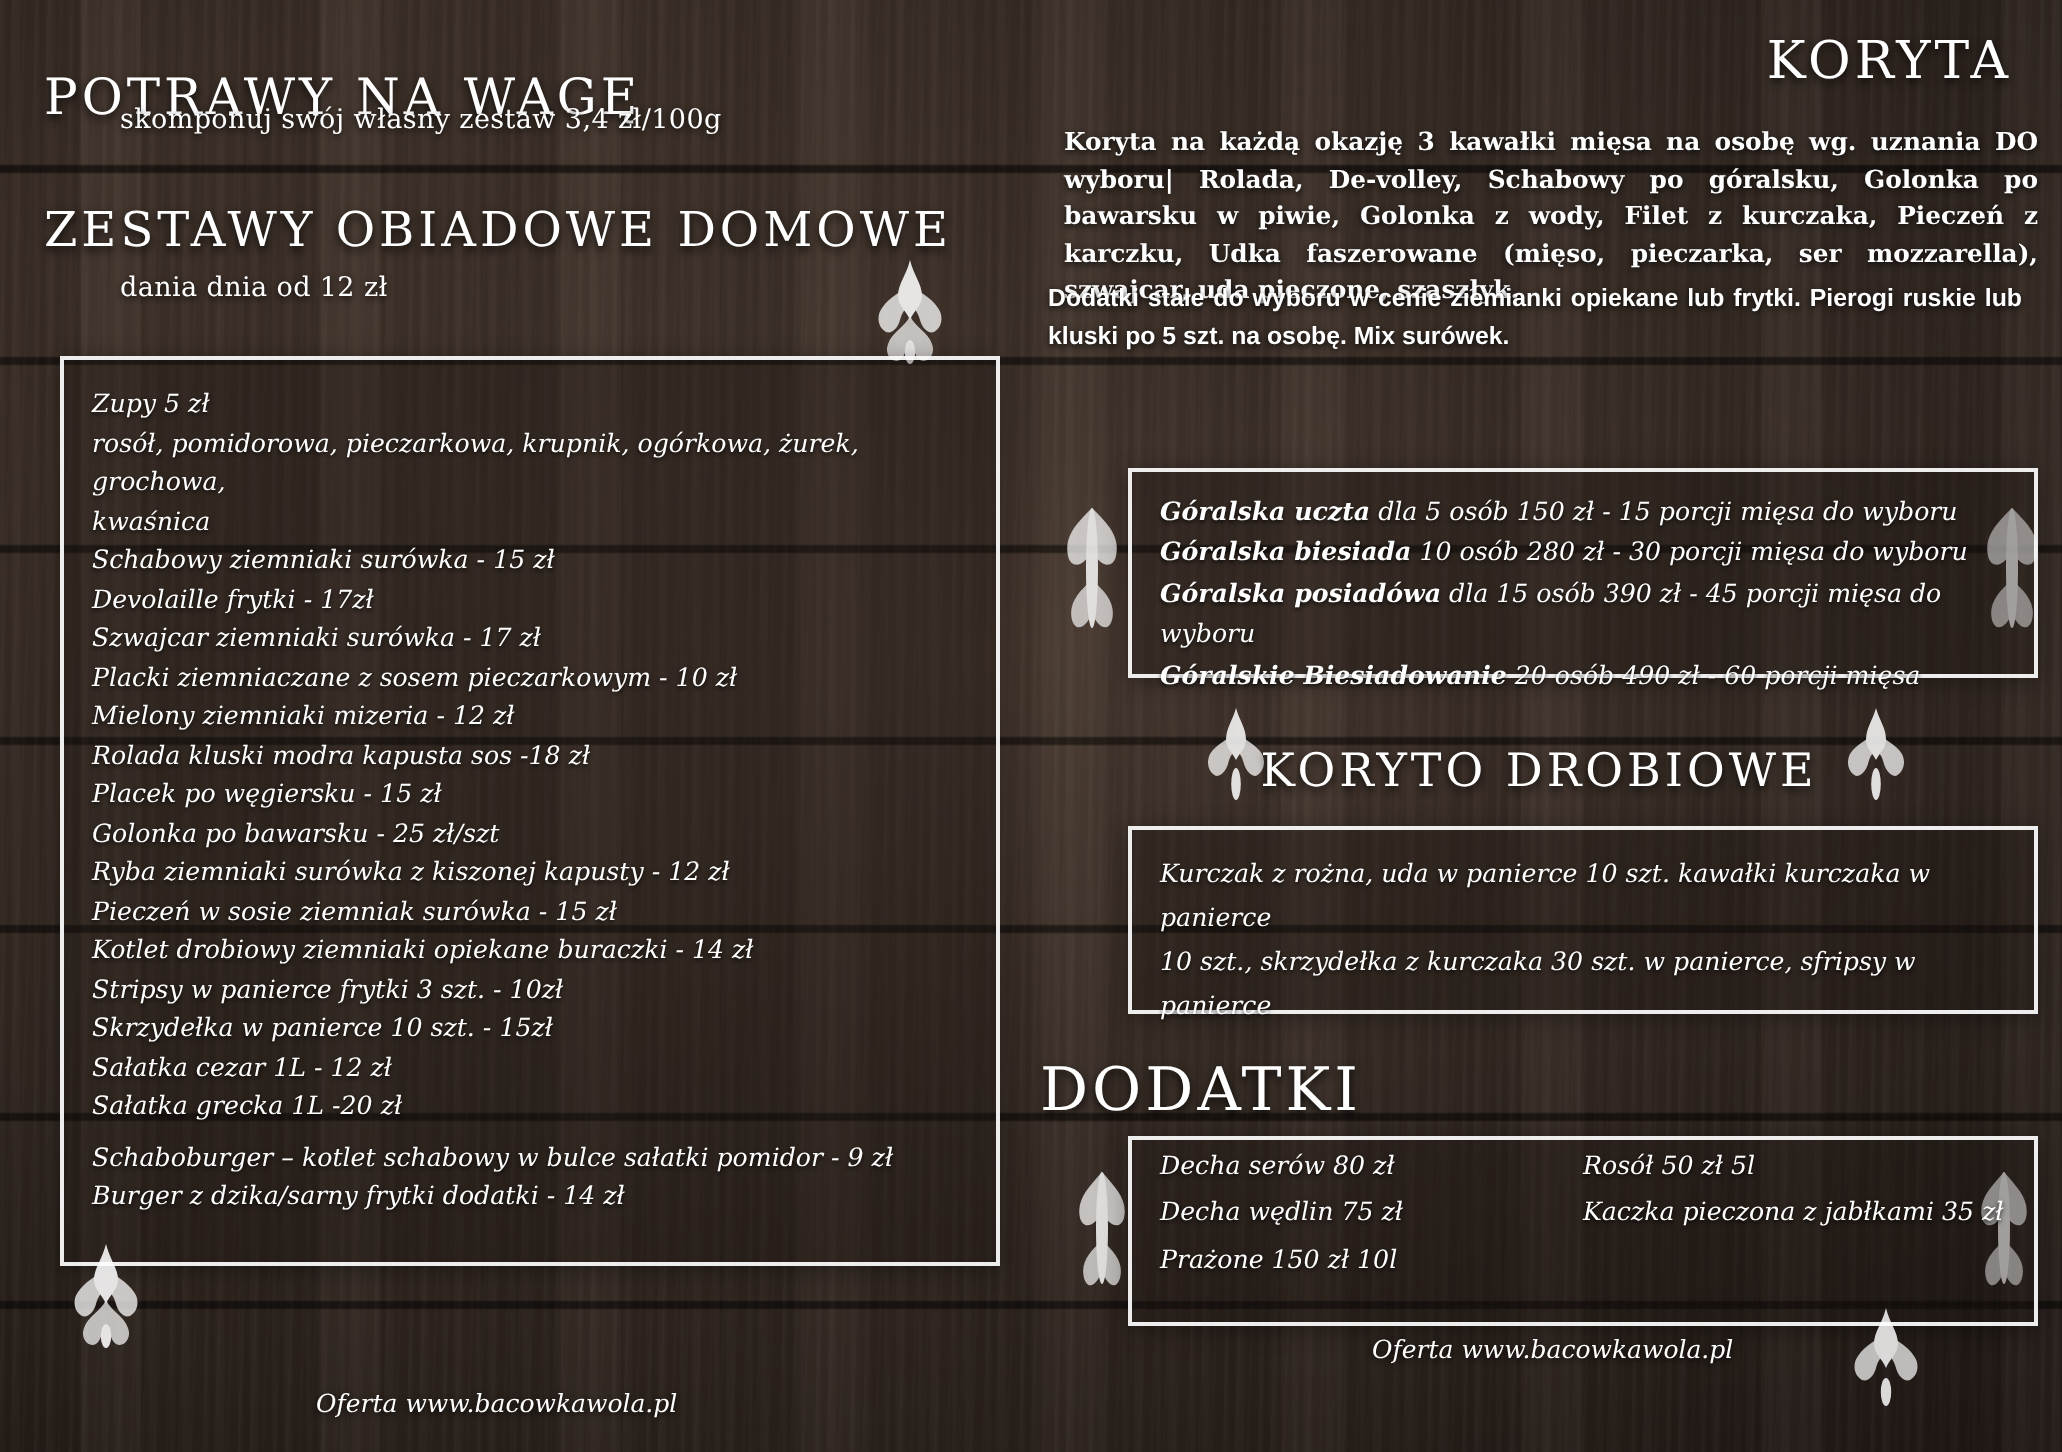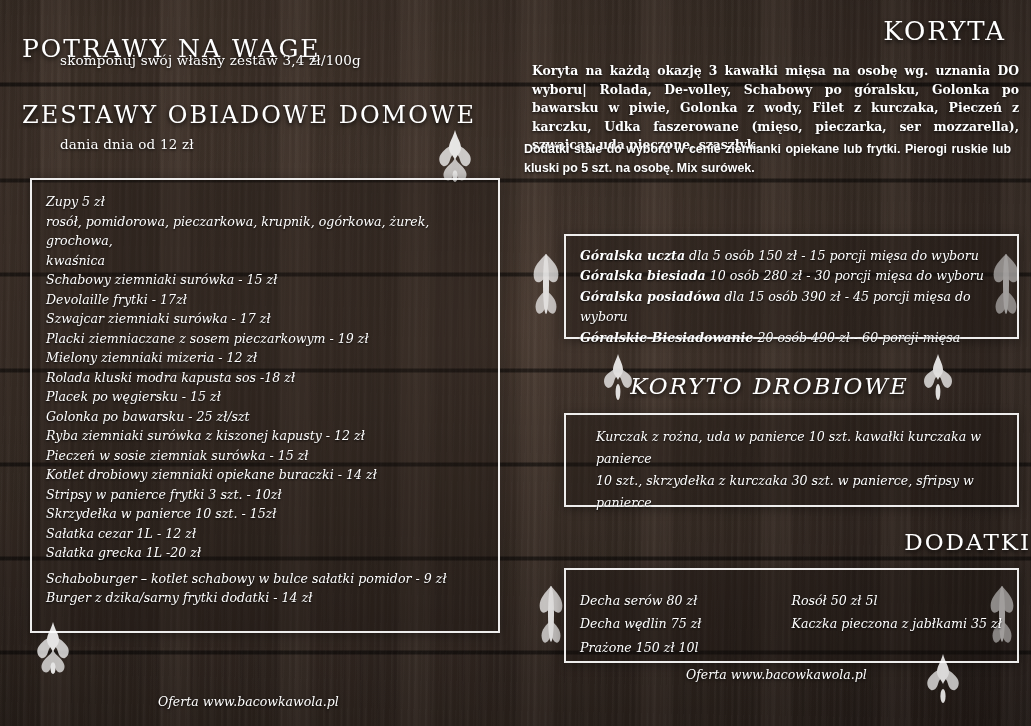--- a/index.html
+++ b/index.html
@@ -156,40 +156,39 @@
   #uczty-box .line {
     font-family: "DejaVu Serif", serif;
     font-size: 12.6px; line-height: 1.62;
     text-shadow: 0 1px 2px rgba(0,0,0,.8);
     font-style: italic;
   }
   #uczty-box .line b { font-style: italic; font-weight: 700; }
 
   #title-drobiowe {
     position: absolute; left: 0; right: 12px; top: 374px;
-    text-align: center; font-size: 23px; font-style: italic;
+    text-align: center; font-size: 23px;
   }
   #drobiowe-box {
     left: 44px; top: 413px; width: 455px; height: 94px;
     padding: 11px 14px;
   }
   #drobiowe-box .line {
     font-family: "DejaVu Serif", serif; font-style: italic;
     font-size: 12.6px; line-height: 1.75;
     text-shadow: 0 1px 2px rgba(0,0,0,.8);
-    margin-left: 16px;
   }
 
   #title-dodatki {
     position: absolute; left: 0; right: 0; top: 530px;
-    text-align: right; font-size: 23px;
+    text-align: left; font-size: 30px;
   }
   #dodatki-box {
     left: 44px; top: 568px; width: 455px; height: 95px;
-    padding: 19px 14px;
+    padding: 1px 14px;
     display: flex;
   }
   #dodatki-box .col { width: 50%; }
   #dodatki-box .line {
     font-family: "DejaVu Serif", serif; font-style: italic;
     font-size: 12.6px; line-height: 1.85;
     text-shadow: 0 1px 2px rgba(0,0,0,.8);
   }
 
   
@@ -234,21 +233,21 @@
       </svg>
     </div>
 
     <div class="framed" id="left-box">
       <div class="line head">Zupy 5 zł</div>
       <div class="line">rosół, pomidorowa, pieczarkowa, krupnik, ogórkowa, żurek, grochowa,
 kwaśnica</div>
       <div class="line">Schabowy ziemniaki surówka - 15 zł</div>
       <div class="line">Devolaille frytki - 17zł</div>
       <div class="line">Szwajcar ziemniaki surówka - 17 zł</div>
-      <div class="line">Placki ziemniaczane z sosem pieczarkowym - 19 zł</div>
+      <div class="line">Placki ziemniaczane z sosem pieczarkowym - 10 zł</div>
       <div class="line">Mielony ziemniaki mizeria - 12 zł</div>
       <div class="line">Rolada kluski modra kapusta sos -18 zł</div>
       <div class="line">Placek po węgiersku - 15 zł</div>
       <div class="line">Golonka po bawarsku - 25 zł/szt</div>
       <div class="line">Ryba ziemniaki surówka z kiszonej kapusty - 12 zł</div>
       <div class="line">Pieczeń w sosie ziemniak surówka - 15 zł</div>
       <div class="line">Kotlet drobiowy ziemniaki opiekane buraczki - 14 zł</div>
       <div class="line">Stripsy w panierce frytki 3 szt. - 10zł</div>
       <div class="line">Skrzydełka w panierce 10 szt. - 15zł</div>
       <div class="line">Sałatka cezar 1L - 12 zł</div>

